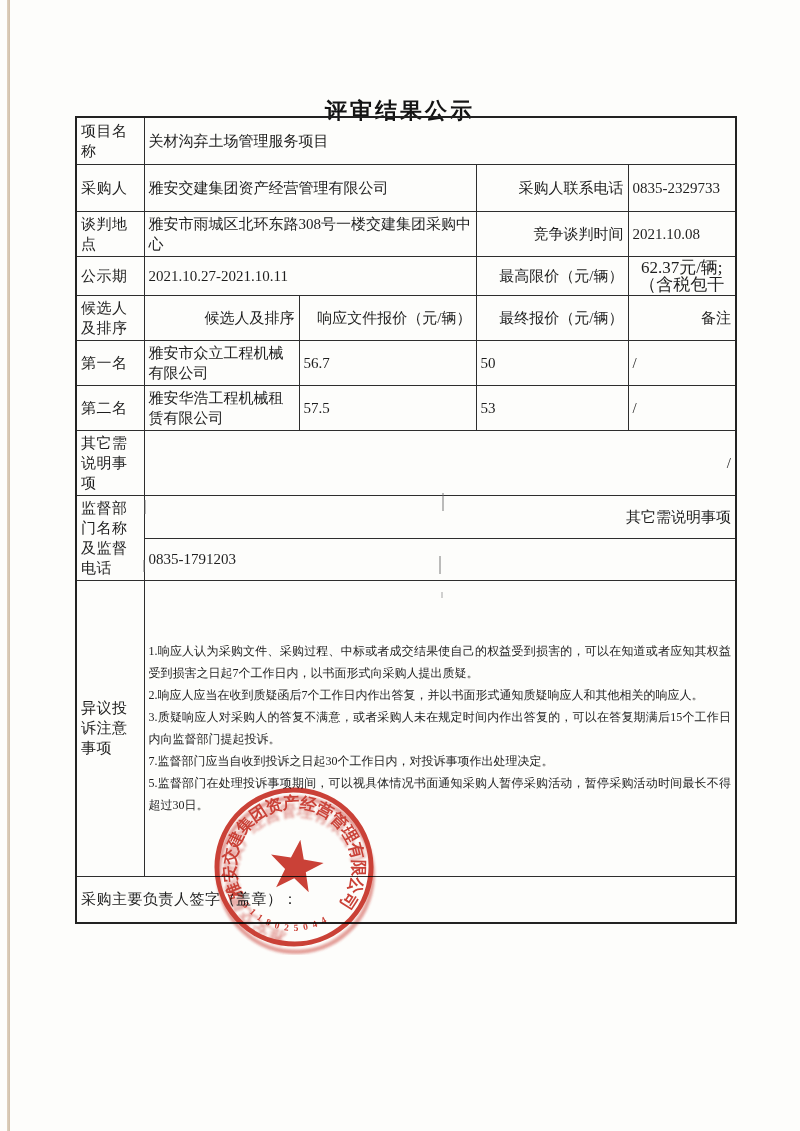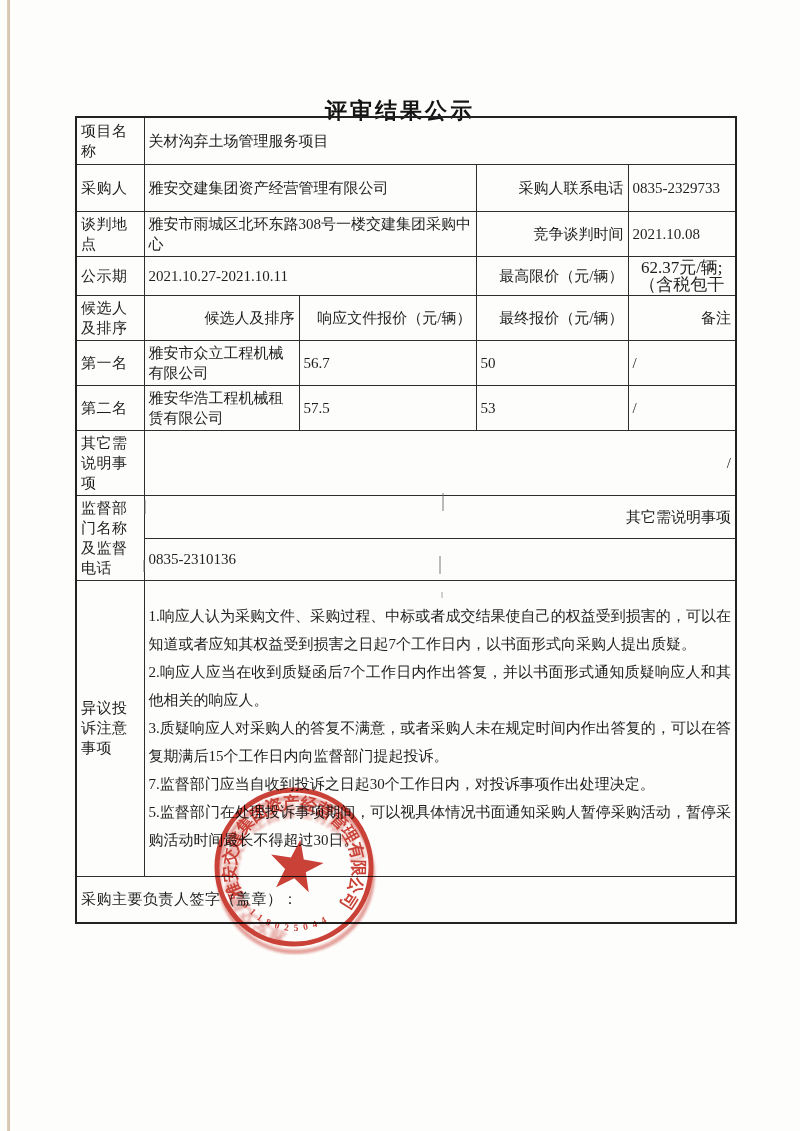--- a/index.html
+++ b/index.html
@@ -41,21 +41,21 @@
   .r5{height:35px}.r6{height:42px}.r7{height:38px}.r8{height:42px}
   .r9a{height:42px}.r9b{height:40px}.r10{height:296px}.r11{height:47px}
   td.lbl { text-align:left; padding-left:5px; letter-spacing:.5px; }
   td.ctr { text-align:right; }
   td.content { text-align:left; padding-left:7px;margin-top:12px; }
   td.num { text-align:left; font-family:"Liberation Serif","DejaVu Serif",serif; }
   td.price-cell { text-align:center; font-size:17px; line-height:17px; }
   td.objection-body {
     vertical-align:top;
     padding:60px 8px 6px 7px;
-    font-size:15px; line-height:28px;
+    font-size:12px; line-height:22px;
     text-align:left;
   }
   .objection-item { text-align:justify; }
   td.sig-cell { text-align:left; padding-left:7px; letter-spacing:.5px; }
   .stamp {
     position:absolute; left:206px; top:779px;
     width:176px; height:176px;
     mix-blend-mode:multiply;
     opacity:.95;
     pointer-events:none;
@@ -133,21 +133,21 @@
     </tr>
     <tr class="r8">
       <td class="lbl">其它需说明事项</td>
       <td class="ctr" colspan="4">/</td>
     </tr>
     <tr class="r9a">
       <td class="lbl" rowspan="2">监督部门名称及监督电话</td>
       <td class="ctr" colspan="4">其它需说明事项</td>
     </tr>
     <tr class="r9b">
-      <td class="num" colspan="4">0835-2310136</td>
+      <td class="num" colspan="4">0835-1791203</td>
     </tr>
     <tr class="r10">
       <td class="lbl">异议投诉注意事项</td>
       <td class="objection-body" colspan="4">
         <div class="objection-item">1.响应人认为采购文件、采购过程、中标或者成交结果使自己的权益受到损害的，可以在知道或者应知其权益受到损害之日起7个工作日内，以书面形式向采购人提出质疑。</div>
         <div class="objection-item">2.响应人应当在收到质疑函后7个工作日内作出答复，并以书面形式通知质疑响应人和其他相关的响应人。</div>
         <div class="objection-item">3.质疑响应人对采购人的答复不满意，或者采购人未在规定时间内作出答复的，可以在答复期满后15个工作日内向监督部门提起投诉。</div>
         <div class="objection-item">7.监督部门应当自收到投诉之日起30个工作日内，对投诉事项作出处理决定。</div>
         <div class="objection-item">5.监督部门在处理投诉事项期间，可以视具体情况书面通知采购人暂停采购活动，暂停采购活动时间最长不得超过30日。</div>
       </td>

